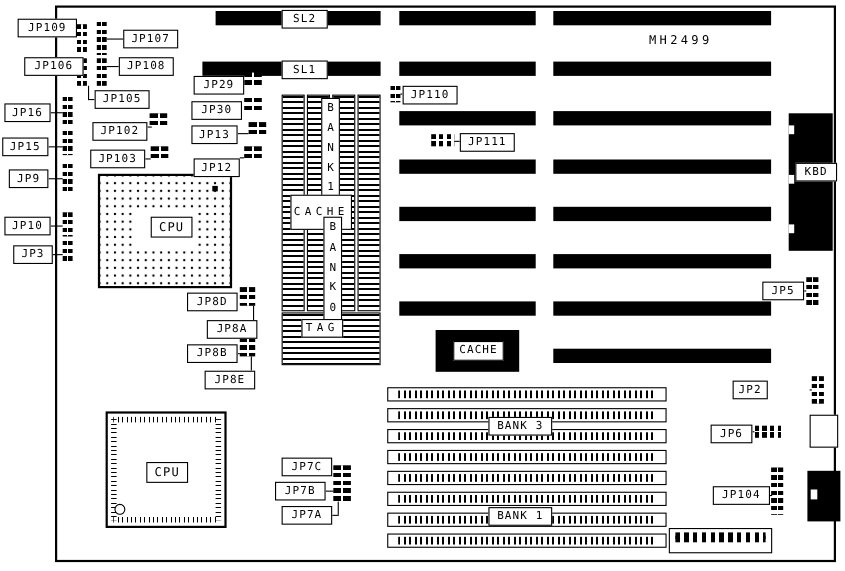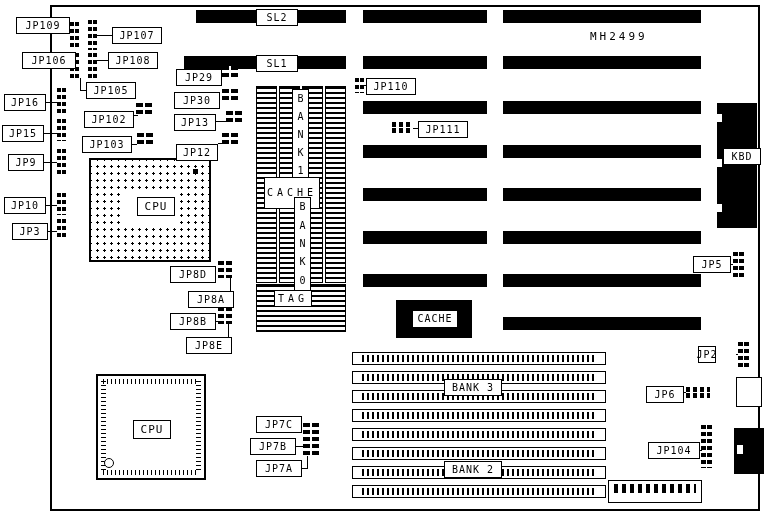--- a/index.html
+++ b/index.html
@@ -97,21 +97,21 @@
   <div class="abs lbl" style="left:418px;top:121px;width:50px;height:17px">JP111</div>
   <div class="abs lbl" style="left:170px;top:266px;width:46px;height:17px">JP8D</div>
   <div class="abs lbl" style="left:188px;top:291px;width:46px;height:17px">JP8A</div>
   <div class="abs lbl" style="left:170px;top:313px;width:46px;height:17px">JP8B</div>
   <div class="abs lbl" style="left:186px;top:337px;width:46px;height:17px">JP8E</div>
   <div class="abs lbl" style="left:256px;top:416px;width:46px;height:17px">JP7C</div>
   <div class="abs lbl" style="left:250px;top:438px;width:46px;height:17px">JP7B</div>
   <div class="abs lbl" style="left:256px;top:460px;width:46px;height:17px">JP7A</div>
 
   <div class="abs lbl" style="left:693px;top:256px;width:38px;height:17px">JP5</div>
-  <div class="abs lbl" style="left:698px;top:346px;width:18px;height:17px">JP2</div>
+  <div class="abs lbl" style="left:666px;top:346px;width:32px;height:17px">JP2</div>
   <div class="abs lbl" style="left:646px;top:386px;width:38px;height:17px">JP6</div>
   <div class="abs lbl" style="left:648px;top:442px;width:52px;height:17px">JP104</div>
 
   <div class="abs dots" style="left:89px;top:158px;width:122px;height:104px"></div>
   <div class="abs whitebox" style="left:123px;top:190px;width:54px;height:38px"></div>
   <div class="abs mark" style="left:193px;top:169px;width:5px;height:5px"></div>
   <div class="abs lbl" style="left:137px;top:197px;width:38px;height:19px;font-size:11px">CPU</div>
 
   <div class="abs chip" style="left:256px;top:86px;width:21px;height:197px"></div>
   <div class="abs chip" style="left:279px;top:86px;width:21px;height:197px"></div>
@@ -156,21 +156,21 @@
 
   <div class="abs simm" style="left:352px;top:352px;width:254px;height:13px"></div>
   <div class="abs simm" style="left:352px;top:371px;width:254px;height:13px"></div>
   <div class="abs simm" style="left:352px;top:390px;width:254px;height:13px"></div>
   <div class="abs simm" style="left:352px;top:409px;width:254px;height:13px"></div>
   <div class="abs simm" style="left:352px;top:428px;width:254px;height:13px"></div>
   <div class="abs simm" style="left:352px;top:447px;width:254px;height:13px"></div>
   <div class="abs simm" style="left:352px;top:466px;width:254px;height:13px"></div>
   <div class="abs simm" style="left:352px;top:485px;width:254px;height:13px"></div>
   <div class="abs lbl" style="left:444px;top:379px;width:58px;height:17px">BANK 3</div>
-  <div class="abs lbl" style="left:444px;top:461px;width:58px;height:17px">BANK 2</div>
+  <div class="abs lbl" style="left:444px;top:461px;width:58px;height:17px">BANK 1</div>
 
   <div class="abs pwr" style="left:608px;top:480px;width:94px;height:23px"></div>
   <div class="abs whitebox" style="left:736px;top:377px;width:26px;height:30px;border:1px solid #000"></div>
   <div class="abs blackbox" style="left:734px;top:428px;width:30px;height:46px"></div>
   <div class="abs whitebox" style="left:737px;top:445px;width:6px;height:9px"></div>
 
   <div class="abs pins" style="left:70px;top:22px;width:9px;height:28px"></div>
   <div class="abs pins" style="left:88px;top:20px;width:9px;height:30px"></div>
   <div class="abs pins" style="left:70px;top:53px;width:9px;height:25px"></div>
   <div class="abs pins" style="left:88px;top:53px;width:9px;height:25px"></div>

